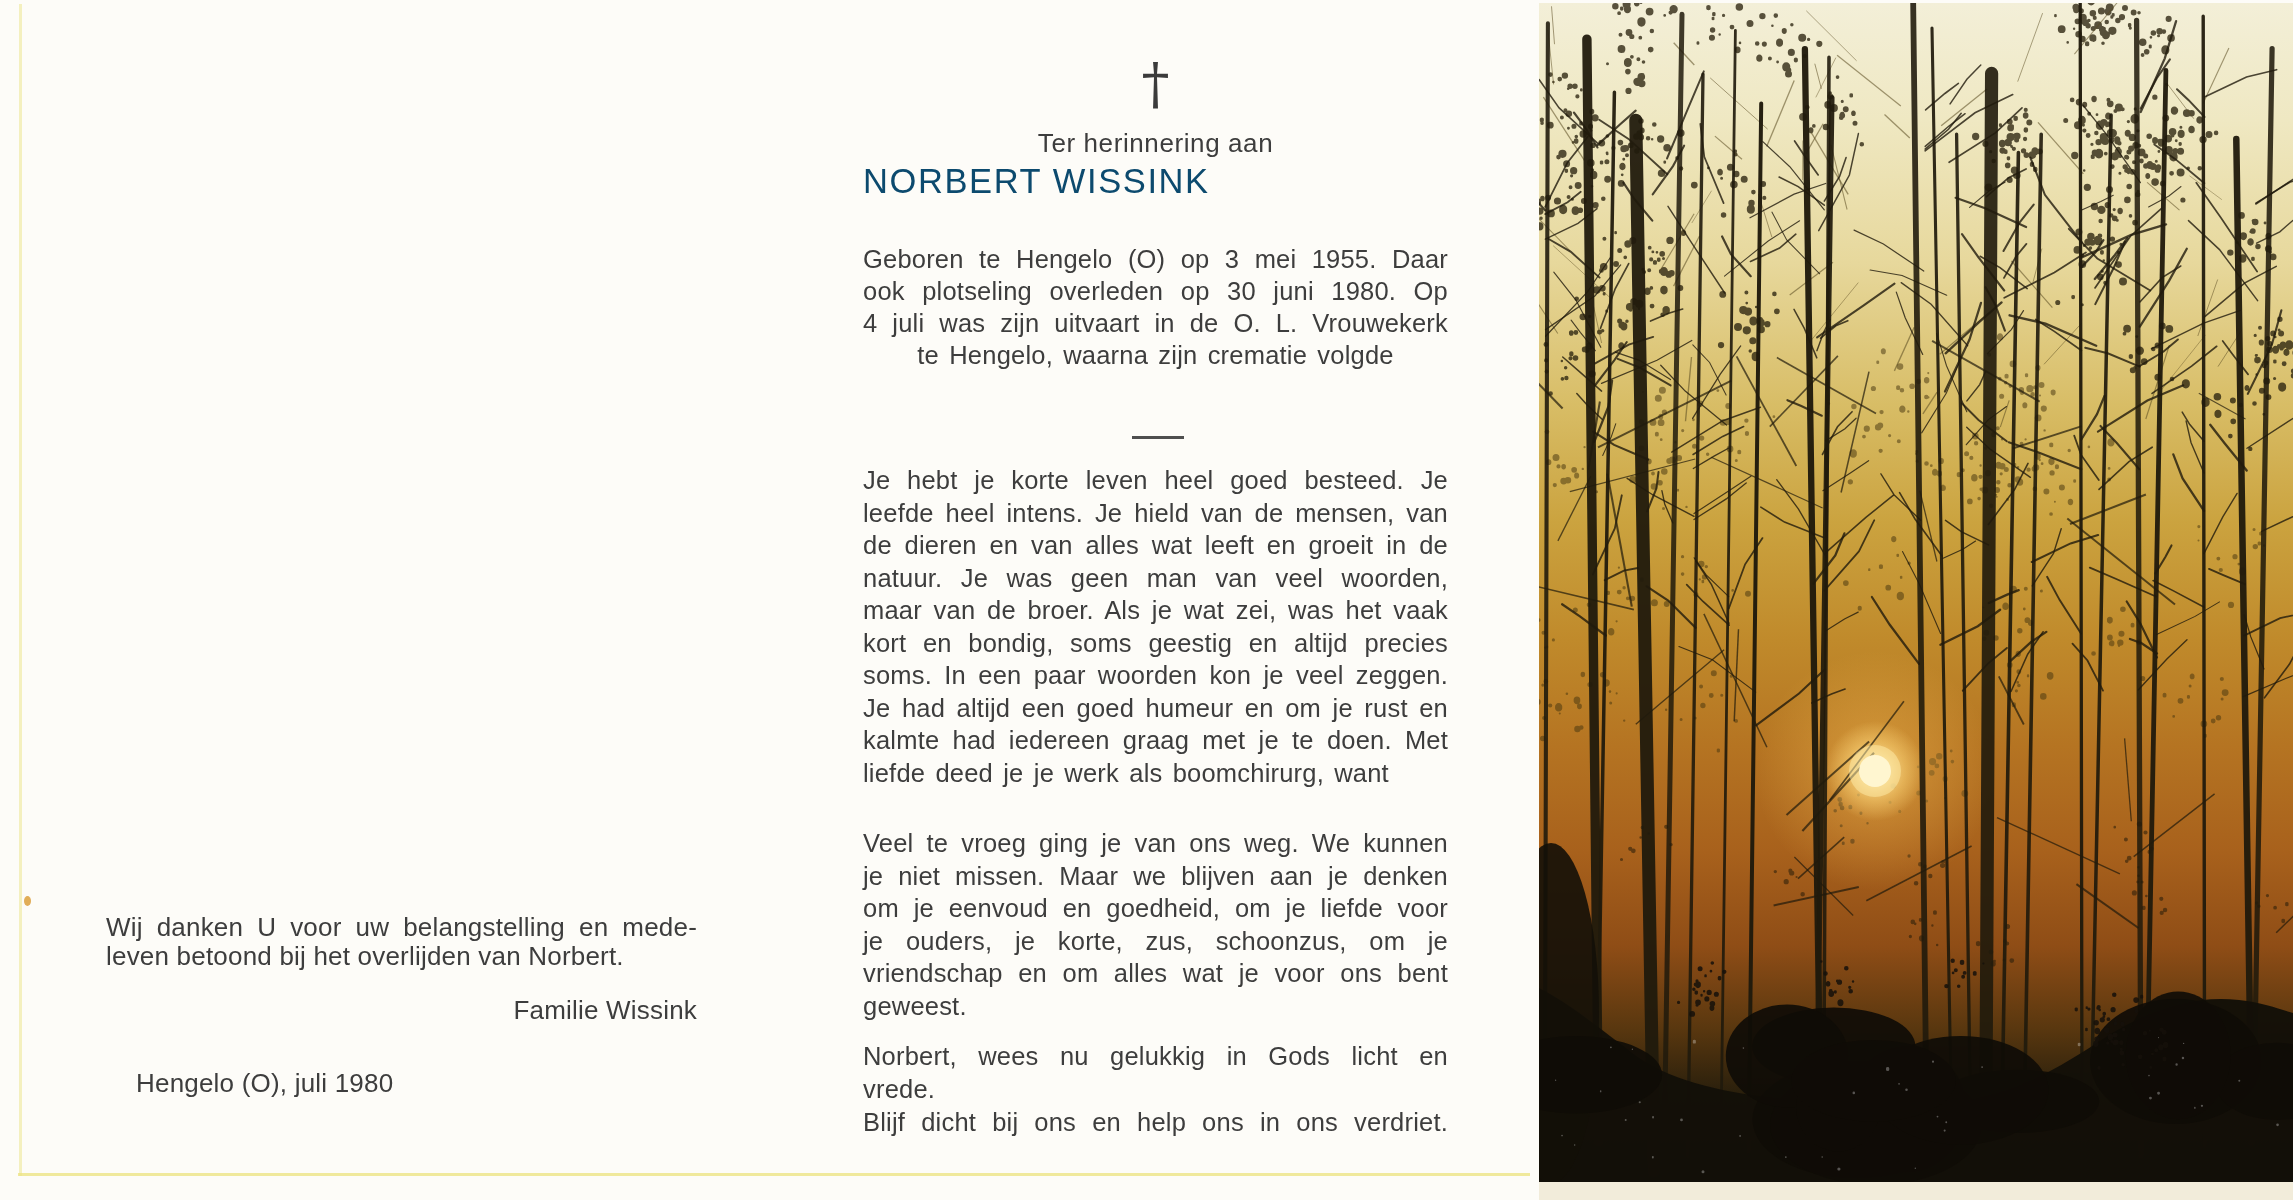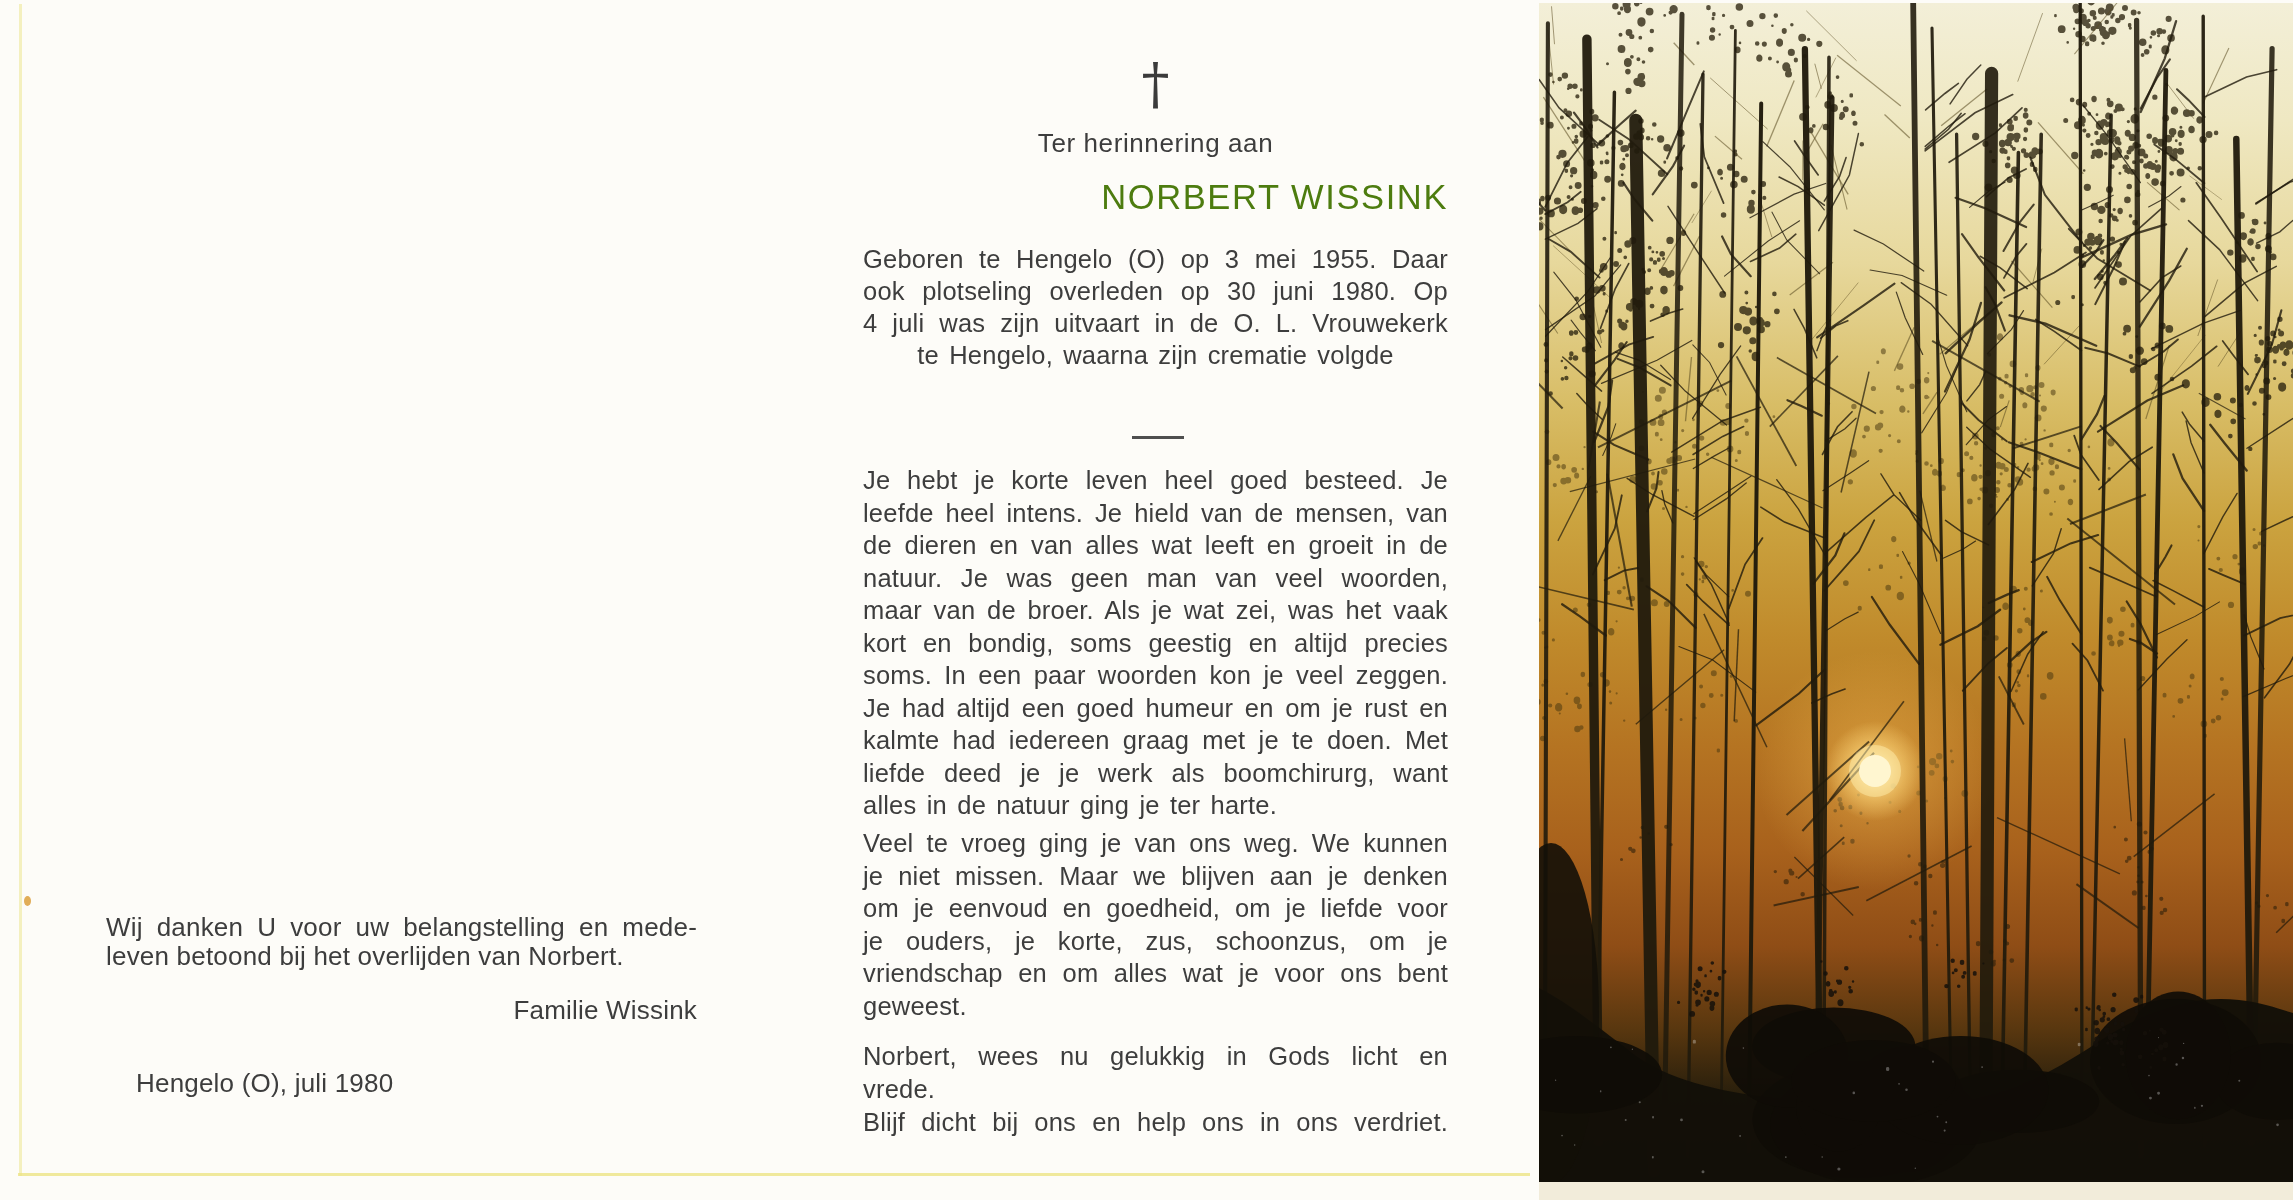--- a/index.html
+++ b/index.html
@@ -19,21 +19,21 @@
   .thanks{top:913px;}
   .jpara > div{text-align:justify;text-align-last:justify;}
   .jpara > div:last-child{text-align-last:left;}
   .signature{top:996px;text-align:right;}
   .place-date{top:1069px;margin-left:30px;}
 
   
   .center{position:absolute;left:863px;width:585px;}
   .cross{top:54px;height:64px;font-family:"DejaVu Serif",serif;font-size:56px;line-height:60px;text-align:center;color:#3b3b3b;}
   .intro{top:128px;font-size:26px;line-height:30px;text-align:center;letter-spacing:.6px;}
-  .name{top:176px;font-size:34.5px;line-height:42px;text-align:right;letter-spacing:1.6px;color:#4d7c0f;}
+  .name{top:160px;font-size:34.5px;line-height:42px;text-align:left;letter-spacing:1.6px;color:#0c4a6e;}
   .body-text{font-size:25.5px;line-height:32px;letter-spacing:.2px;word-spacing:3px;}
   .vitals{top:243px;}
   .jall > div{text-align:justify;text-align-last:justify;}
   .vitals-centered{top:339px;text-align:center;}
   .divider{position:absolute;left:1132px;top:436px;width:52px;height:0;border-top:3px solid #4f4f4f;}
   .para1{top:464px;line-height:32.5px;}
   .para2{top:827px;line-height:32.5px;}
   .closing{top:1040px;line-height:33px;}
   .closing > div{text-align:justify;text-align-last:justify;}
   .closing > div:nth-child(2){text-align-last:left;}
@@ -75,21 +75,20 @@
       <div>Je hebt je korte leven heel goed besteed. Je</div>
       <div>leefde heel intens. Je hield van de mensen, van</div>
       <div>de dieren en van alles wat leeft en groeit in de</div>
       <div>natuur. Je was geen man van veel woorden,</div>
       <div>maar van de broer. Als je wat zei, was het vaak</div>
       <div>kort en bondig, soms geestig en altijd precies</div>
       <div>soms. In een paar woorden kon je veel zeggen.</div>
       <div>Je had altijd een goed humeur en om je rust en</div>
       <div>kalmte had iedereen graag met je te doen. Met</div>
       <div>liefde deed je je werk als boomchirurg, want</div>
-      <div>alles in de natuur ging je ter harte.</div>
     </div>
   <div class="center body-text para2 jpara">
       <div>Veel te vroeg ging je van ons weg. We kunnen</div>
       <div>je niet missen. Maar we blijven aan je denken</div>
       <div>om je eenvoud en goedheid, om je liefde voor</div>
       <div>je ouders, je korte, zus, schoonzus, om je</div>
       <div>vriendschap en om alles wat je voor ons bent</div>
       <div>geweest.</div>
     </div>
   <div class="center body-text closing">

